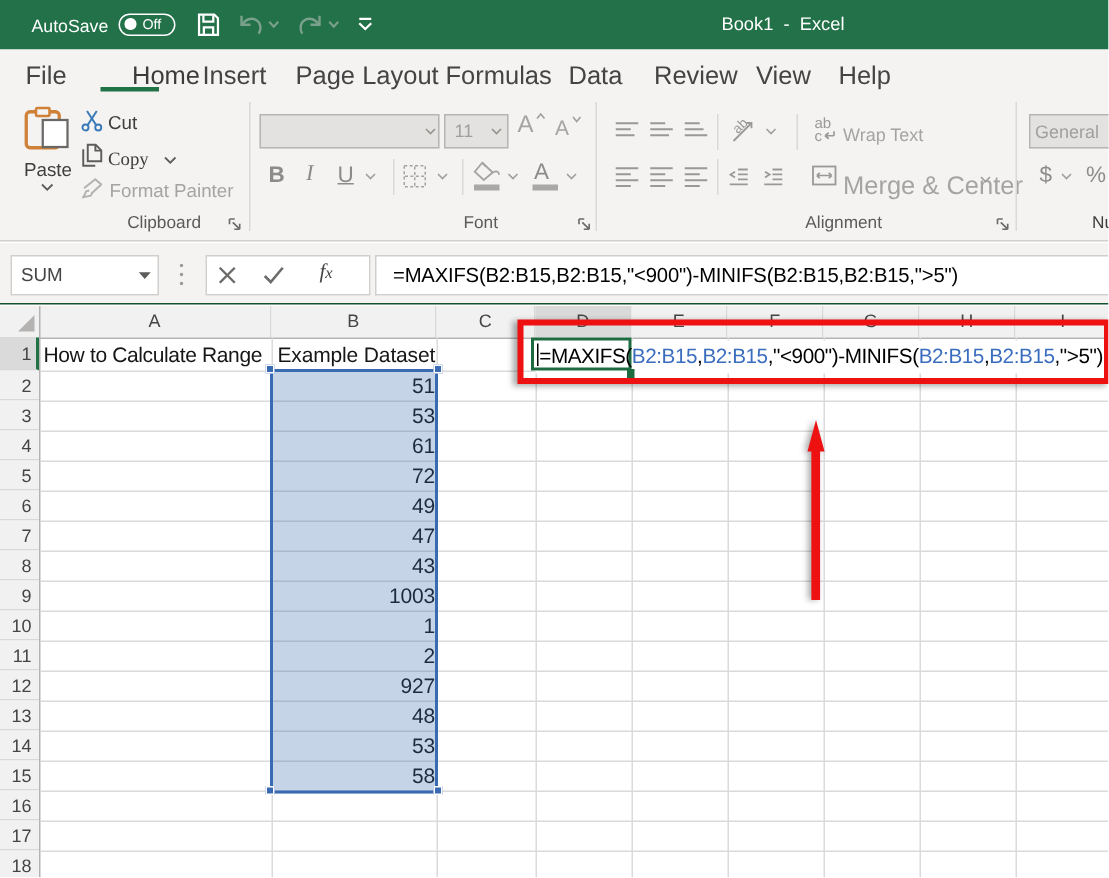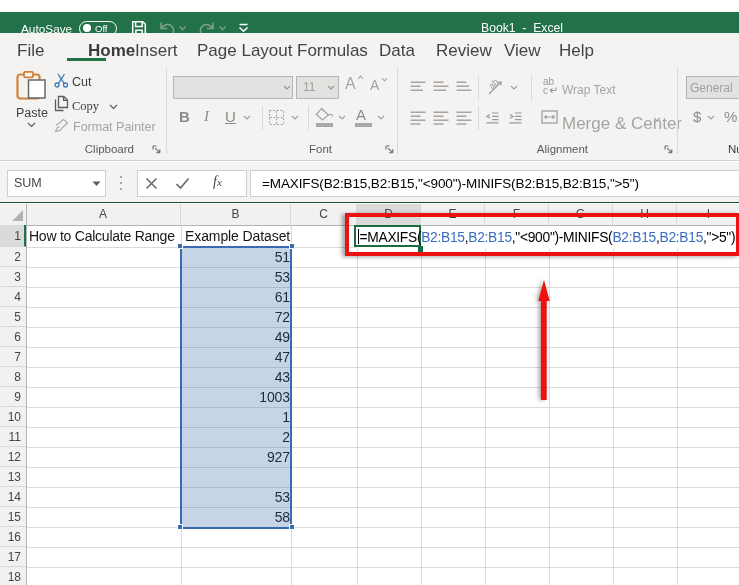--- a/index.html
+++ b/index.html
@@ -1,19 +1,19 @@
 <!DOCTYPE html>
 <html><head><meta charset="utf-8">
 <style>
   * { margin:0; padding:0; box-sizing:border-box; }
   html,body { width:739px; height:585px; overflow:hidden; }
   body { font-family:"Liberation Sans", sans-serif; position:relative; background:#fff; }
   .abs { position:absolute; }
   
-  #titlebar { position:absolute; left:0; top:0; width:739px; height:33px; background:#227148;margin-top:12px; }
+  #titlebar { position:absolute; left:0; top:0; width:739px; height:33px; background:#227148; }
   #titlebar .t { position:absolute; color:#fff; font-size:12.5px; top:9px; }
   #toggle { position:absolute; left:79px; top:9px; width:38px; height:15px; border:1.2px solid #fff; border-radius:8px; }
   #toggle .knob { position:absolute; left:3px; top:2.4px; width:7.5px; height:7.5px; background:#fff; border-radius:50%; }
   #toggle .off { position:absolute; left:15px; top:1.2px; color:#fff; font-size:9.5px; }
   .qat { position:absolute; top:8px; }
   
   #tabrow { position:absolute; left:0; top:33px; width:739px; height:29px; background:#f4f3f2; }
   #tabrow .tab { position:absolute; top:8px; font-size:17px; color:#444; white-space:nowrap; }
   #homeline { position:absolute; left:67px; top:25px; width:39px; height:3px; background:#217346; }
   
@@ -73,21 +73,21 @@
       <path d="M1.5 1.5 L4.5 4.8 L7.5 1.5" fill="none" stroke="#7ba18c" stroke-width="1.4"></path>
     </svg>
 <svg class="qat" style="left:238px;top:11px;" width="11" height="10" viewBox="0 0 11 10">
       <path d="M1.5 1.5 H9.5" stroke="#fff" stroke-width="1.5" fill="none"></path>
       <path d="M1.5 4.5 L5.5 8.3 L9.5 4.5" fill="none" stroke="#fff" stroke-width="1.5"></path>
     </svg>
 <div class="t" style="left:481px;font-size:12.2px;">Book1&nbsp; -&nbsp; Excel</div>
 </div>
 <div id="tabrow">
 <div class="tab" style="left:17px;">File</div>
-<div class="tab" style="left:68px;font-weight:bold;color:#3c3b3a;padding-left:20px;">Home</div>
+<div class="tab" style="left:68px;font-weight:normal;color:#3c3b3a;padding-left:20px;">Home</div>
 <div class="tab" style="left:135px;">Insert</div>
 <div class="tab" style="left:197px;">Page Layout</div>
 <div class="tab" style="left:297px;">Formulas</div>
 <div class="tab" style="left:379px;">Data</div>
 <div class="tab" style="left:436px;">Review</div>
 <div class="tab" style="left:504px;">View</div>
 <div class="tab" style="left:559px;">Help</div>
 <div id="homeline"></div>
 </div>
 <div id="ribbon">
@@ -371,20 +371,21 @@
 <div class="cell num" style="left:181px;top:63px;width:109px;height:20px;line-height:20px;">53</div>
 <div class="cell num" style="left:181px;top:83px;width:109px;height:20px;line-height:20px;">61</div>
 <div class="cell num" style="left:181px;top:103px;width:109px;height:20px;line-height:20px;">72</div>
 <div class="cell num" style="left:181px;top:123px;width:109px;height:20px;line-height:20px;">49</div>
 <div class="cell num" style="left:181px;top:143px;width:109px;height:20px;line-height:20px;">47</div>
 <div class="cell num" style="left:181px;top:163px;width:109px;height:20px;line-height:20px;">43</div>
 <div class="cell num" style="left:181px;top:183px;width:109px;height:20px;line-height:20px;">1003</div>
 <div class="cell num" style="left:181px;top:203px;width:109px;height:20px;line-height:20px;">1</div>
 <div class="cell num" style="left:181px;top:223px;width:109px;height:20px;line-height:20px;">2</div>
 <div class="cell num" style="left:181px;top:243px;width:109px;height:20px;line-height:20px;">927</div>
+<div class="cell num" style="left:181px;top:263px;width:109px;height:20px;line-height:20px;">48</div>
 <div class="cell num" style="left:181px;top:283px;width:109px;height:20px;line-height:20px;">53</div>
 <div class="cell num" style="left:181px;top:303px;width:109px;height:20px;line-height:20px;">58</div>
 <div class="abs" style="left:179.5px;top:41.5px;width:112px;height:283.0px;background:rgba(52,100,172,0.28);border:2px solid #3a6ab1;"></div>
 <div class="abs" style="left:177px;top:39.0px;width:6px;height:6px;background:#3a6ab1;border:1px solid #fff;"></div>
 <div class="abs" style="left:288.5px;top:39.0px;width:6px;height:6px;background:#3a6ab1;border:1px solid #fff;"></div>
 <div class="abs" style="left:177px;top:320px;width:6px;height:6px;background:#3a6ab1;border:1px solid #fff;"></div>
 <div class="abs" style="left:288.5px;top:320px;width:6px;height:6px;background:#3a6ab1;border:1px solid #fff;"></div>
 <div class="abs" style="left:357px;top:22.5px;width:382px;height:22px;background:#fff;"></div>
 <div class="abs" style="left:354px;top:20.5px;width:67px;height:22.5px;border:2.2px solid #1c6b41;background:#fff;"></div>
 <div class="abs" style="left:417.5px;top:42px;width:5.5px;height:5.5px;background:#1c6b41;"></div>

